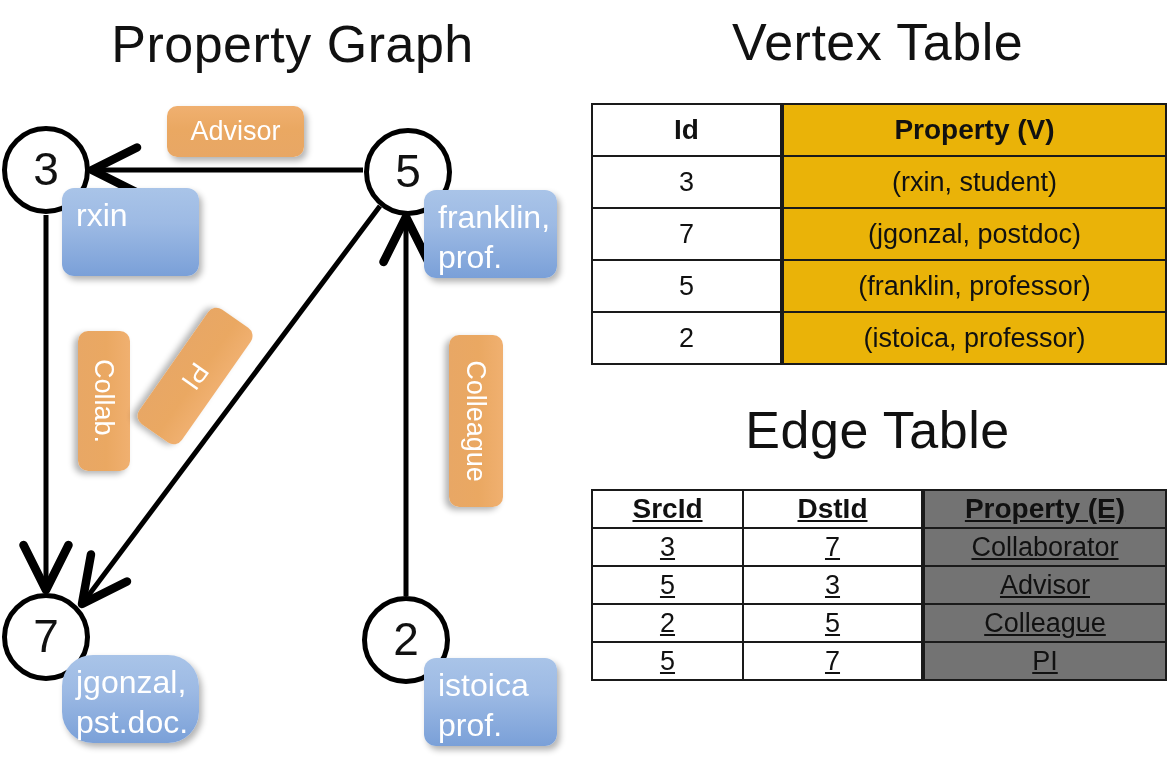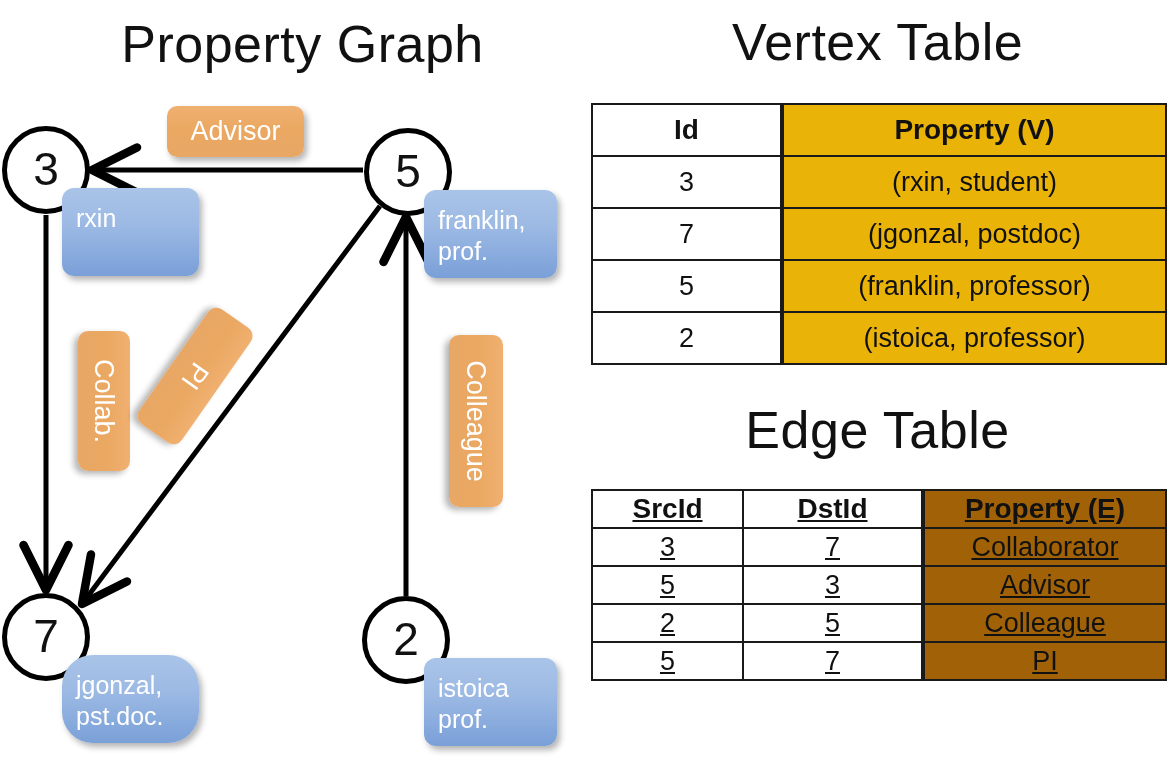--- a/index.html
+++ b/index.html
@@ -21,21 +21,21 @@
     position: absolute;
     font-family: "Liberation Sans", sans-serif;
     font-weight: 300;
     font-size: 52px;
     line-height: 1;
     color: #111;
     letter-spacing: 0.5px;
     white-space: nowrap;
     text-align: center;
   }
-  #title-property-graph { left: 0; top: 18px; width: 585px; margin-left: 10px; }
+  #title-property-graph { left: 0; top: 18px; width: 585px; }
   #title-vertex-table   { left: 585px; top: 16px; width: 585px; }
   #title-edge-table     { left: 585px; top: 404px; width: 585px; }
 
   
   #graph-panel {
     position: absolute;
     left: 0; top: 0;
     width: 585px; height: 760px;
   }
   #graph-edges {
@@ -67,23 +67,23 @@
   }
 
   .prop-box {
     position: absolute;
     border-radius: 12px;
     background: linear-gradient(to bottom, #a9c4e8 0%, #9dbae4 40%, #7aa0d8 100%);
     box-shadow: 3px 4px 6px rgba(0,0,0,0.30);
     color: #ffffff;
     font-family: "Liberation Sans", sans-serif;
     font-weight: 300;
-    font-size: 25px;
+    font-size: 32px;
     line-height: 1.25;
-    padding: 15px 0 0 14px;
+    padding: 7px 0 0 14px;
     box-sizing: border-box;
     z-index: 4;
   }
   .prop-box div { white-space: nowrap; }
 
   .edge-label {
     position: absolute;
     border-radius: 10px;
     background: linear-gradient(to bottom, #f0b070 0%, #eaa862 45%, #e8a765 100%);
     box-shadow: 3px 4px 6px rgba(0,0,0,0.30);
@@ -140,21 +140,21 @@
   #vertex-table col.c-id   { width: 190px; }
   #vertex-table col.c-prop { width: 384px; }
   #vertex-table th, #vertex-table td { height: 52px; }
   #vertex-table .cell-prop { background: #eab308; border-left-width: 4px; }
 
   #edge-table { left: 591px; top: 489px; width: 574px; }
   #edge-table col.c-src  { width: 151px; }
   #edge-table col.c-dst  { width: 180px; }
   #edge-table col.c-eprop{ width: 243px; }
   #edge-table th, #edge-table td { height: 38px; text-decoration: underline; }
-  #edge-table .cell-prop { background: #a16207; border-left-width: 4px; }
+  #edge-table .cell-prop { background: #737373; border-left-width: 4px; }
 </style>
 </head>
 <body>
 
 <div class="section-title" id="title-property-graph">Property Graph</div>
 
 <div class="section-title" id="title-vertex-table">Vertex Table</div>
 
 <div class="section-title" id="title-edge-table">Edge Table</div>
 

